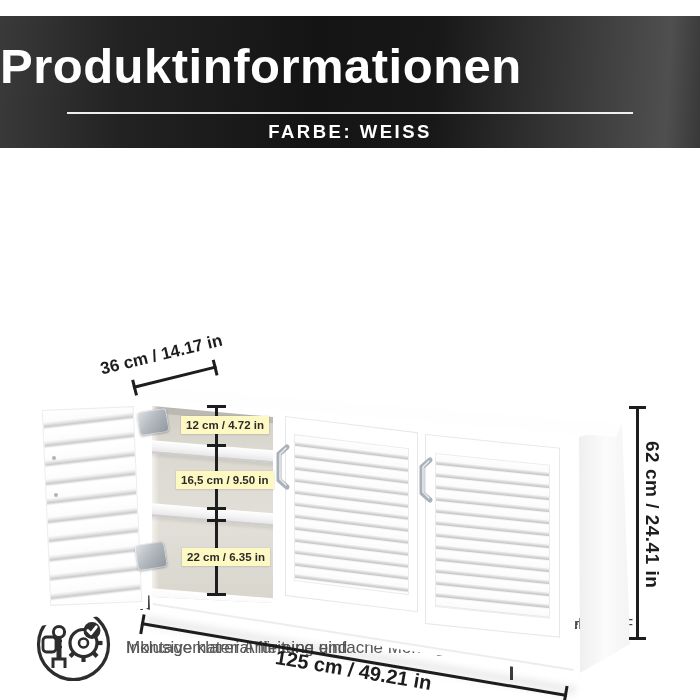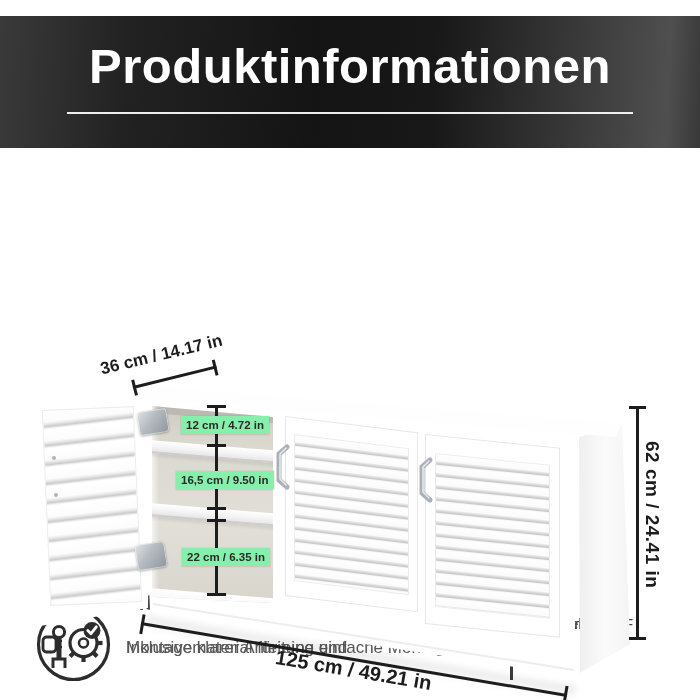--- a/index.html
+++ b/index.html
@@ -2,21 +2,21 @@
 <html><head>
 <meta charset="utf-8">
 <style>
   html,body{margin:0;padding:0;background:#ffffff;}
   .page{position:relative;width:700px;height:700px;background:#ffffff;overflow:hidden;
         font-family:"Liberation Sans","DejaVu Sans",sans-serif;}
 
   
   .banner{position:absolute;left:0;top:16px;width:700px;height:132px;color:#fff;
           background:linear-gradient(93deg,#3a3a3a 0%,#222 18%,#141414 45%,#181818 62%,#4f4f4f 95%,#383838 100%);}
-  .banner-title{position:absolute;top:24px;left:0;width:100%;margin:0;text-align:center;
+  .banner-title{position:absolute;top:24px;left:0;width:100%;margin:0;text-align:left;
           font-size:49px;font-weight:bold;letter-spacing:.5px;line-height:52px;}
   .banner-divider{position:absolute;left:67px;top:96px;width:566px;height:2px;background:rgba(255,255,255,.92);}
   .banner-subtitle{position:absolute;top:105px;left:0;width:100%;text-align:center;
           font-size:18.5px;font-weight:bold;letter-spacing:2.5px;}
 
   
   .scene{position:absolute;left:0;top:150px;width:700px;height:420px;}
   .scene *{position:absolute;}
 
   .cab-shadow{left:146px;top:466px;width:436px;height:18px;transform:rotate(9.3deg);transform-origin:0 0;
@@ -80,21 +80,21 @@
   .height-line::before,.height-line::after{content:"";position:absolute;left:-7px;width:17px;height:3px;background:#1d1d1d;}
   .height-line::before{top:0;} .height-line::after{bottom:0;}
   .depth-label{left:84px;top:195px;width:155px;text-align:center;font-size:17px;font-weight:bold;
           transform:rotate(-13.5deg);white-space:nowrap;}
   .width-label{left:256px;top:509px;width:195px;text-align:center;font-size:20px;font-weight:bold;
           transform:rotate(9.6deg);white-space:nowrap;}
   .height-label{left:641px;top:291px;height:180px;writing-mode:vertical-rl;font-size:19px;font-weight:bold;
           letter-spacing:.5px;white-space:nowrap;}
   .inner-line{left:215px;top:256px;width:3px;height:190px;background:#1d1d1d;z-index:12;}
   .itick{left:-8px;width:19px;height:3px;background:#1d1d1d;}
-  .chip{z-index:13;background:#86efac;padding:3px 5px;font-size:11.5px;font-weight:bold;color:#2b2b2b;
+  .chip{z-index:13;background:#fef9c3;padding:3px 5px;font-size:11.5px;font-weight:bold;color:#2b2b2b;
           white-space:nowrap;box-shadow:0 0 0 1px rgba(0,0,0,.03),0 1px 2px rgba(0,0,0,.08);}
   .chip-1{left:181px;top:266px;} .chip-2{left:176px;top:321px;} .chip-3{left:182px;top:398px;}
 
   
   .features{position:absolute;left:0;top:580px;width:700px;height:120px;}
   .features *{position:absolute;}
   .feat-icon{left:35px;top:26px;width:77px;height:77px;}
   .feat-heading{left:126px;top:11px;font-size:22px;font-weight:bold;letter-spacing:2px;
           line-height:24px;color:#3d3d3d;white-space:nowrap;}
   .feat-body{left:126px;top:58px;font-size:17px;line-height:19.5px;color:#575757;white-space:nowrap;}
@@ -102,20 +102,21 @@
   .material{left:542px;top:35px;font-size:14.5px;line-height:18px;color:#464646;white-space:nowrap;}
 </style>
 </head>
 <body>
 
 <div class="page">
 
   <header class="banner">
     <h1 class="banner-title">Produktinformationen</h1>
     <div class="banner-divider"></div>
+    <div class="banner-subtitle">FARBE: WEISS</div>
   </header>
 
   <section class="scene">
 
     <div class="cab-shadow"></div>
     <div class="side-face"></div>
     <div class="front-face"></div>
     <div class="top-slab"></div>
 
     <div class="compartment">

